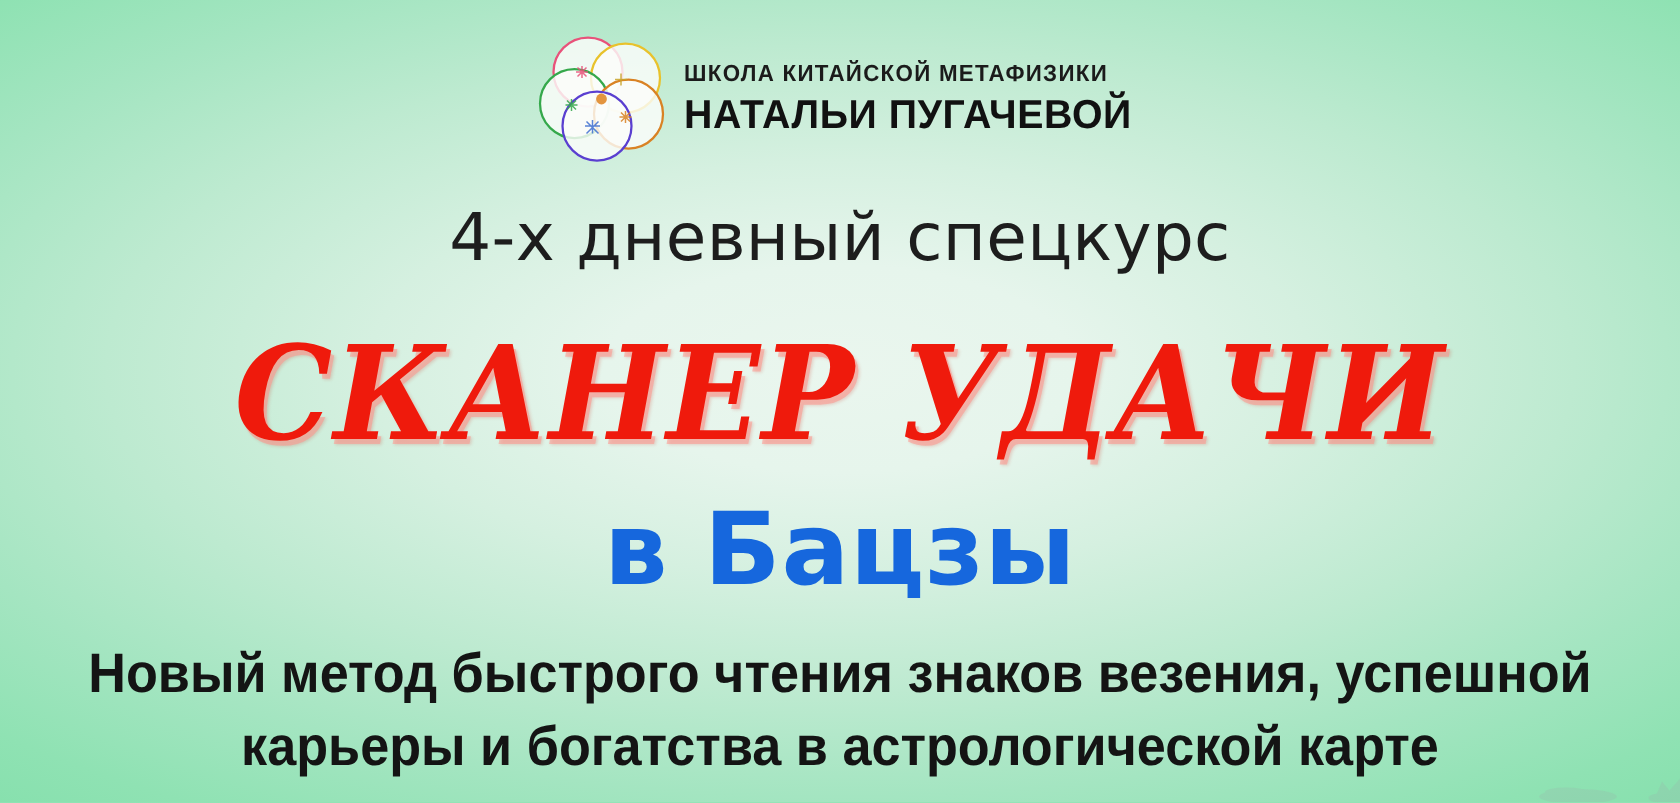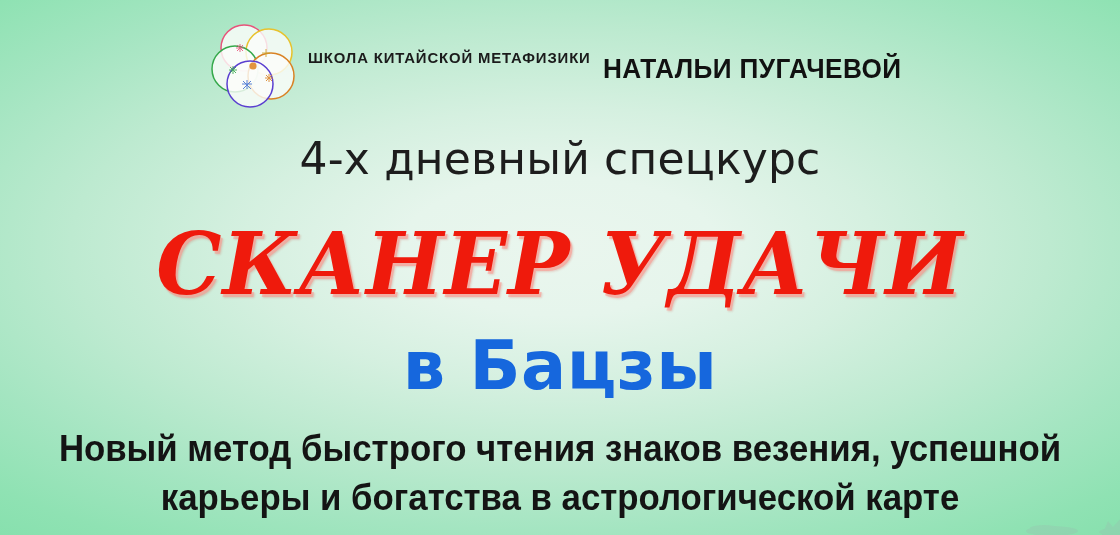--- a/index.html
+++ b/index.html
@@ -52,21 +52,21 @@
     align-items: center;
     gap: 9px;
   }
   .logo-mark {
     width: 90px;
     height: 88px;
     flex: 0 0 auto;
   }
   .logo-text {
     display: flex;
-    flex-direction: row;
+    flex-direction: column;
     justify-content: flex-start;
     line-height: 1;
   }
   .logo-line1 {
     font-family: "Liberation Sans Narrow", "Liberation Sans", sans-serif;
     font-weight: 700;
     font-size: 15.5px;
     letter-spacing: .9px;
     color: #1b1b1b;
     white-space: nowrap;

